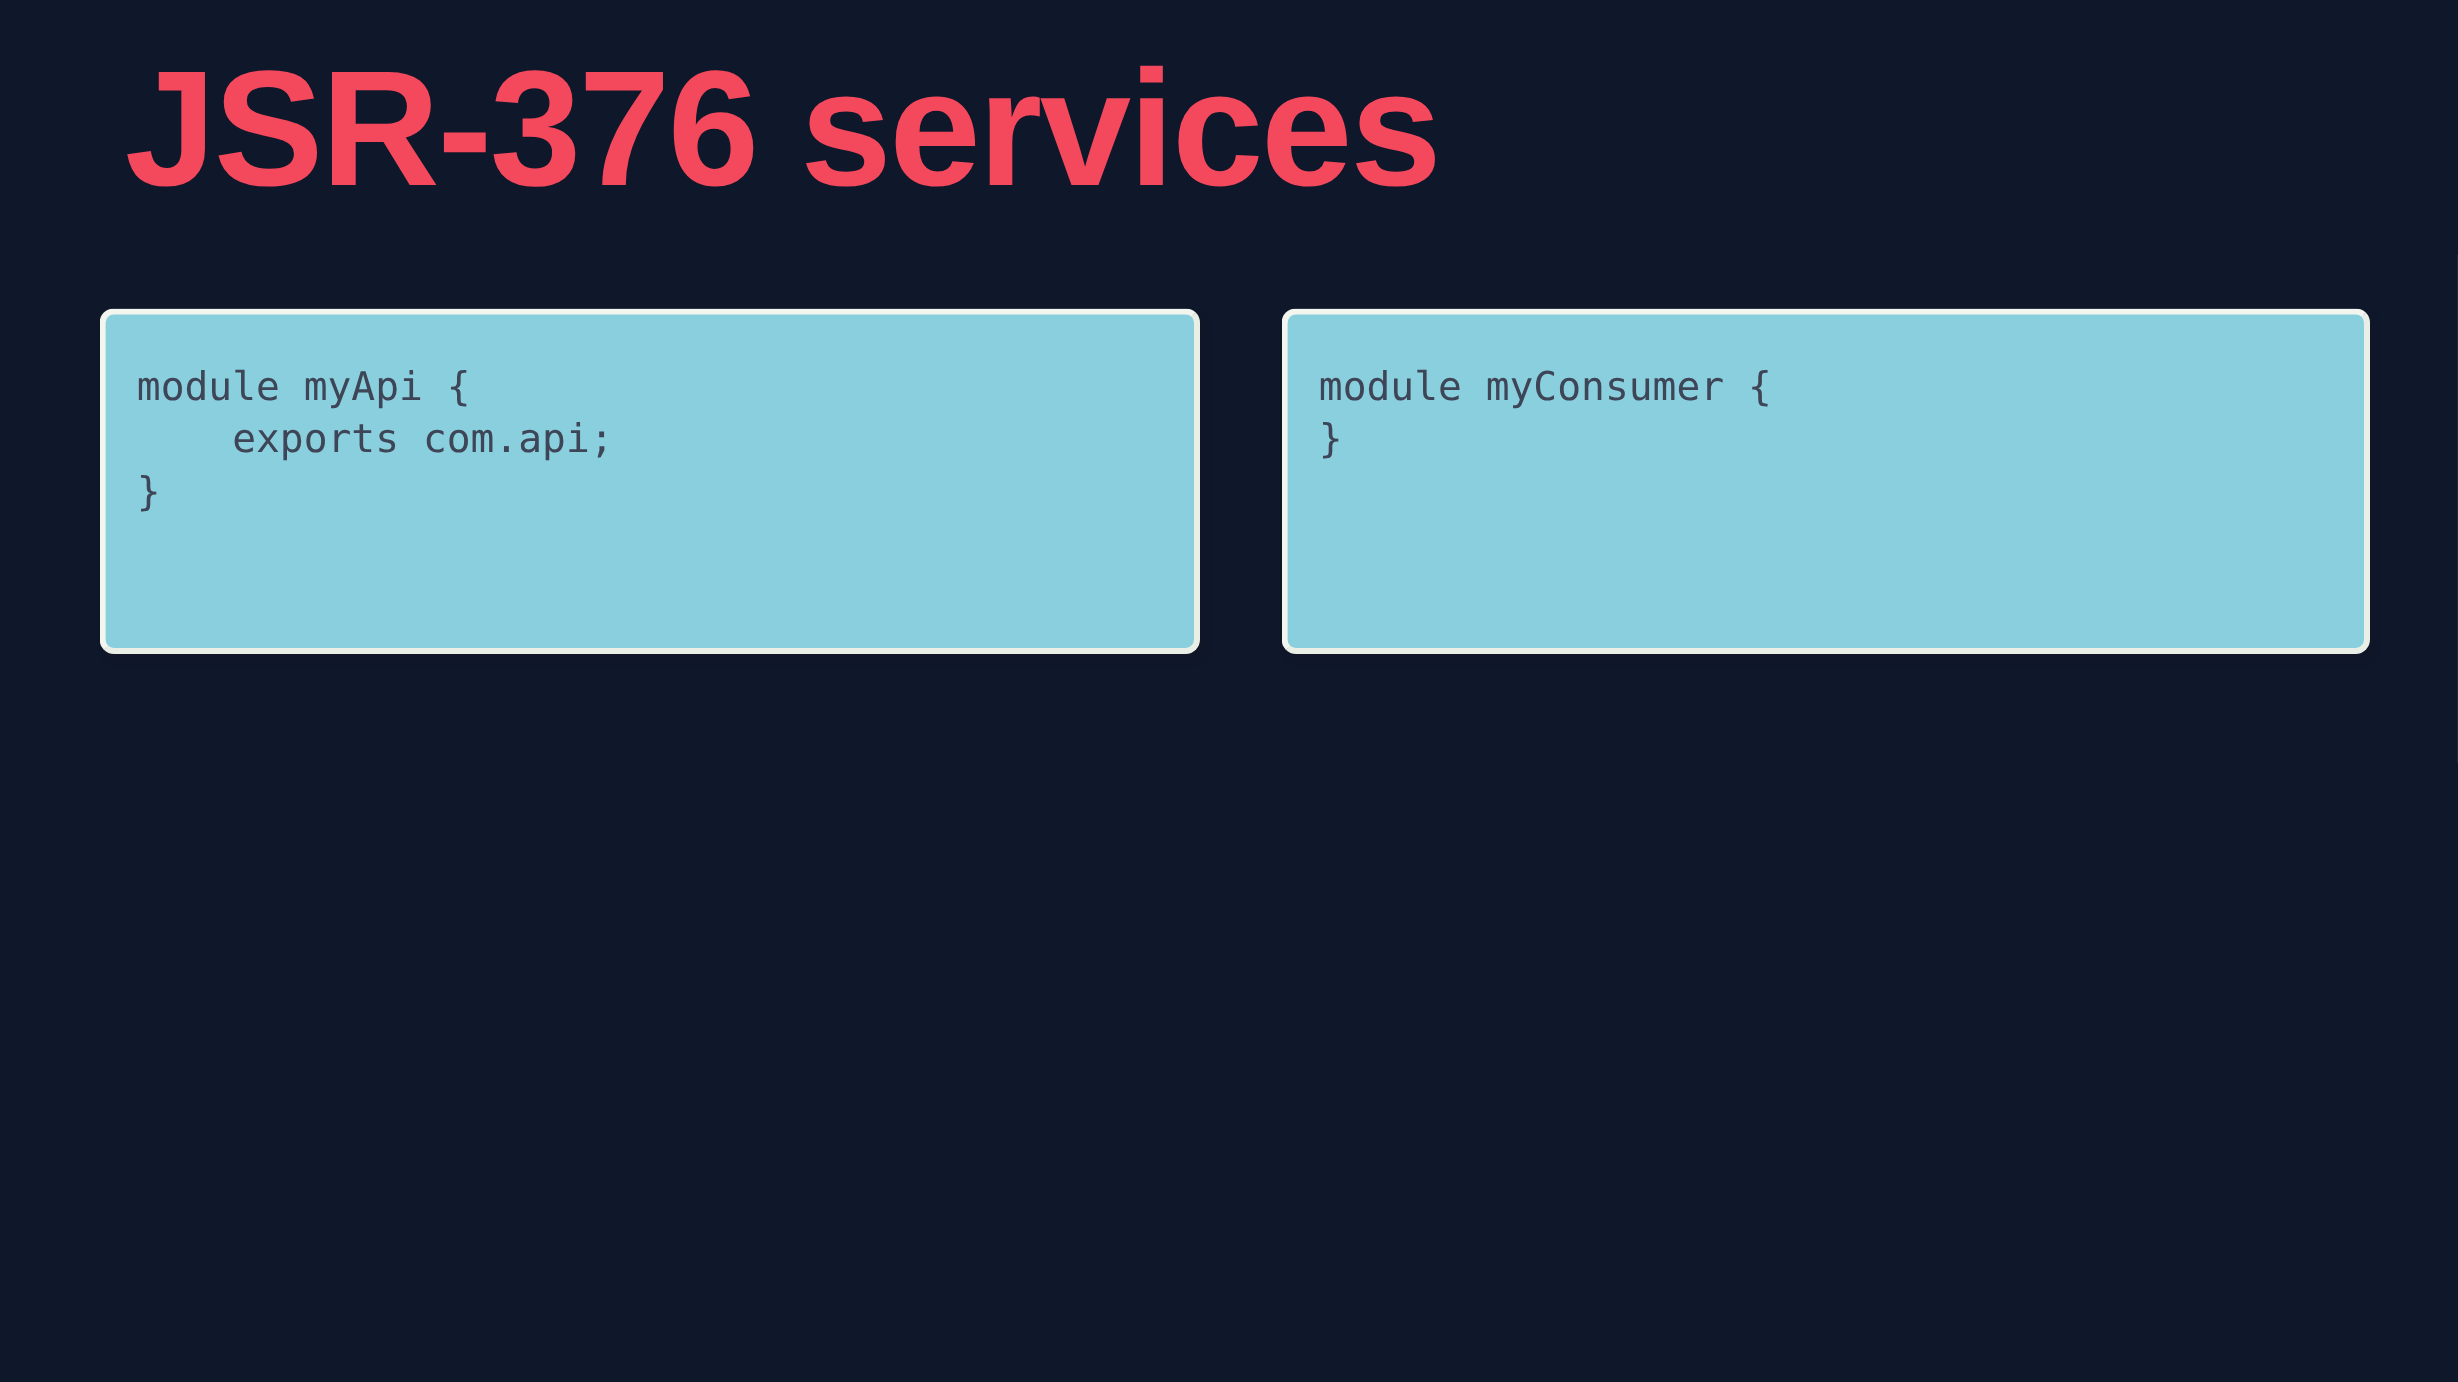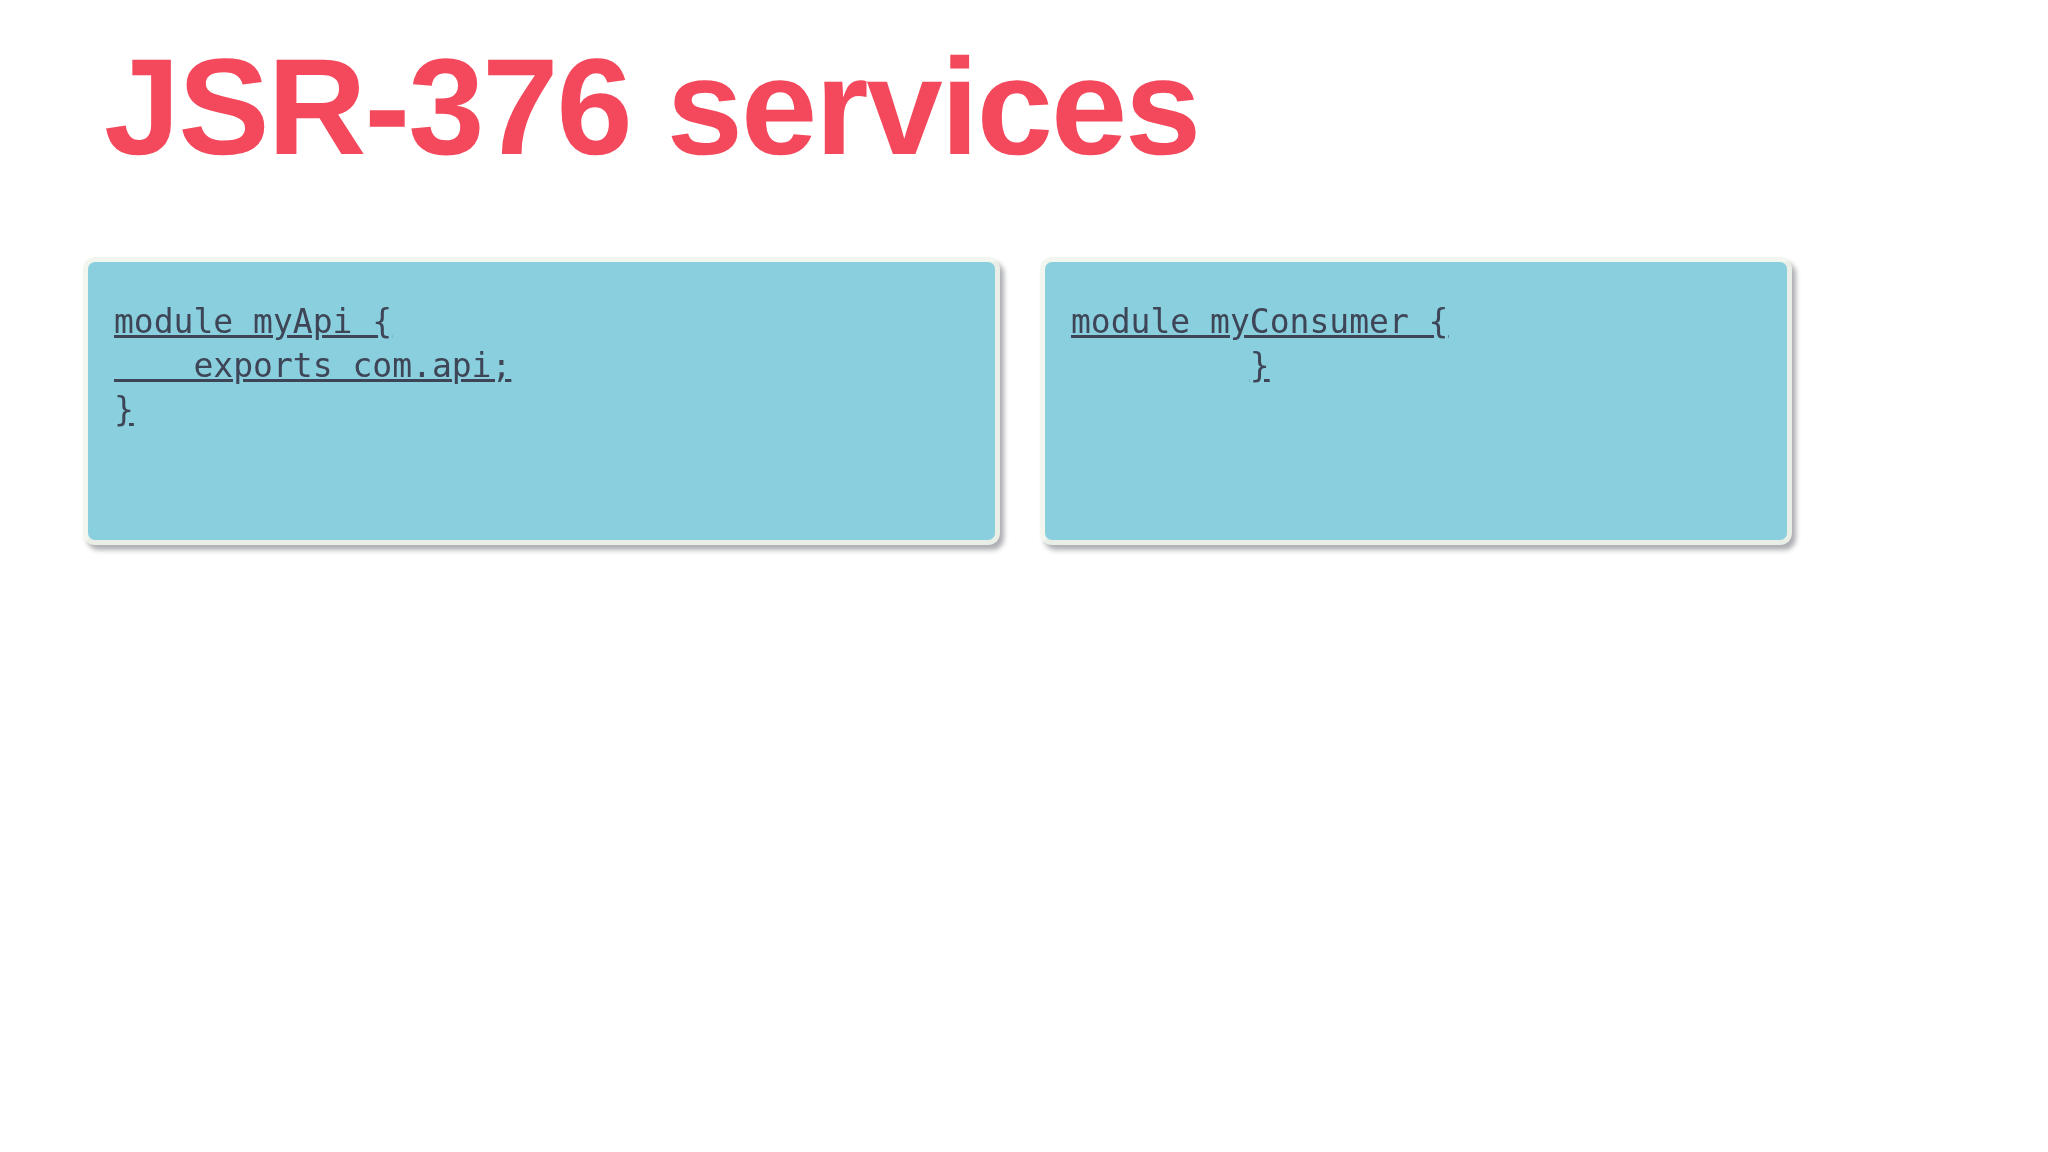--- a/index.html
+++ b/index.html
@@ -12,21 +12,21 @@
     height: 1152px;
     background: #434a5c;
     overflow: hidden;
     font-family: "Liberation Sans", sans-serif;
   }
 
   #slide {
     position: relative;
     width: 2048px;
     height: 1152px;
-    background: #ffffff;
+    background: #0f172a;
   }
 
   
   #slide-title {
     position: absolute;
     left: 104px;
     top: 36px;
     font-family: "Liberation Sans", sans-serif;
     font-weight: bold;
     font-size: 137px;
@@ -60,42 +60,40 @@
     box-shadow: 4px 5px 5px rgba(20, 24, 34, 0.35);
     overflow: hidden;
   }
 
   #code-panel-api {
     left: 83px;
     width: 917px;
   }
 
   #code-panel-consumer {
-    left: 1040px;
-    width: 752px;
-    text-align: center;
+    left: 1068px;
+    width: 907px;
   }
 
   .code-block {
     position: absolute;
     left: 26px;
     top: 38px;
     margin: 0;
     font-family: "DejaVu Sans Mono", "Liberation Mono", monospace;
     font-size: 33px;
     line-height: 44px;
     color: #3d4556;
     white-space: pre;
     letter-spacing: 0px;
   }
 
   .code-line {
     display: block;
     white-space: pre;
-    text-decoration: underline;
   }
 </style>
 </head>
 <body>
 
 <div id="slide">
 
   <div id="slide-title">JSR-376 services</div>
 
   <div id="code-panels">

